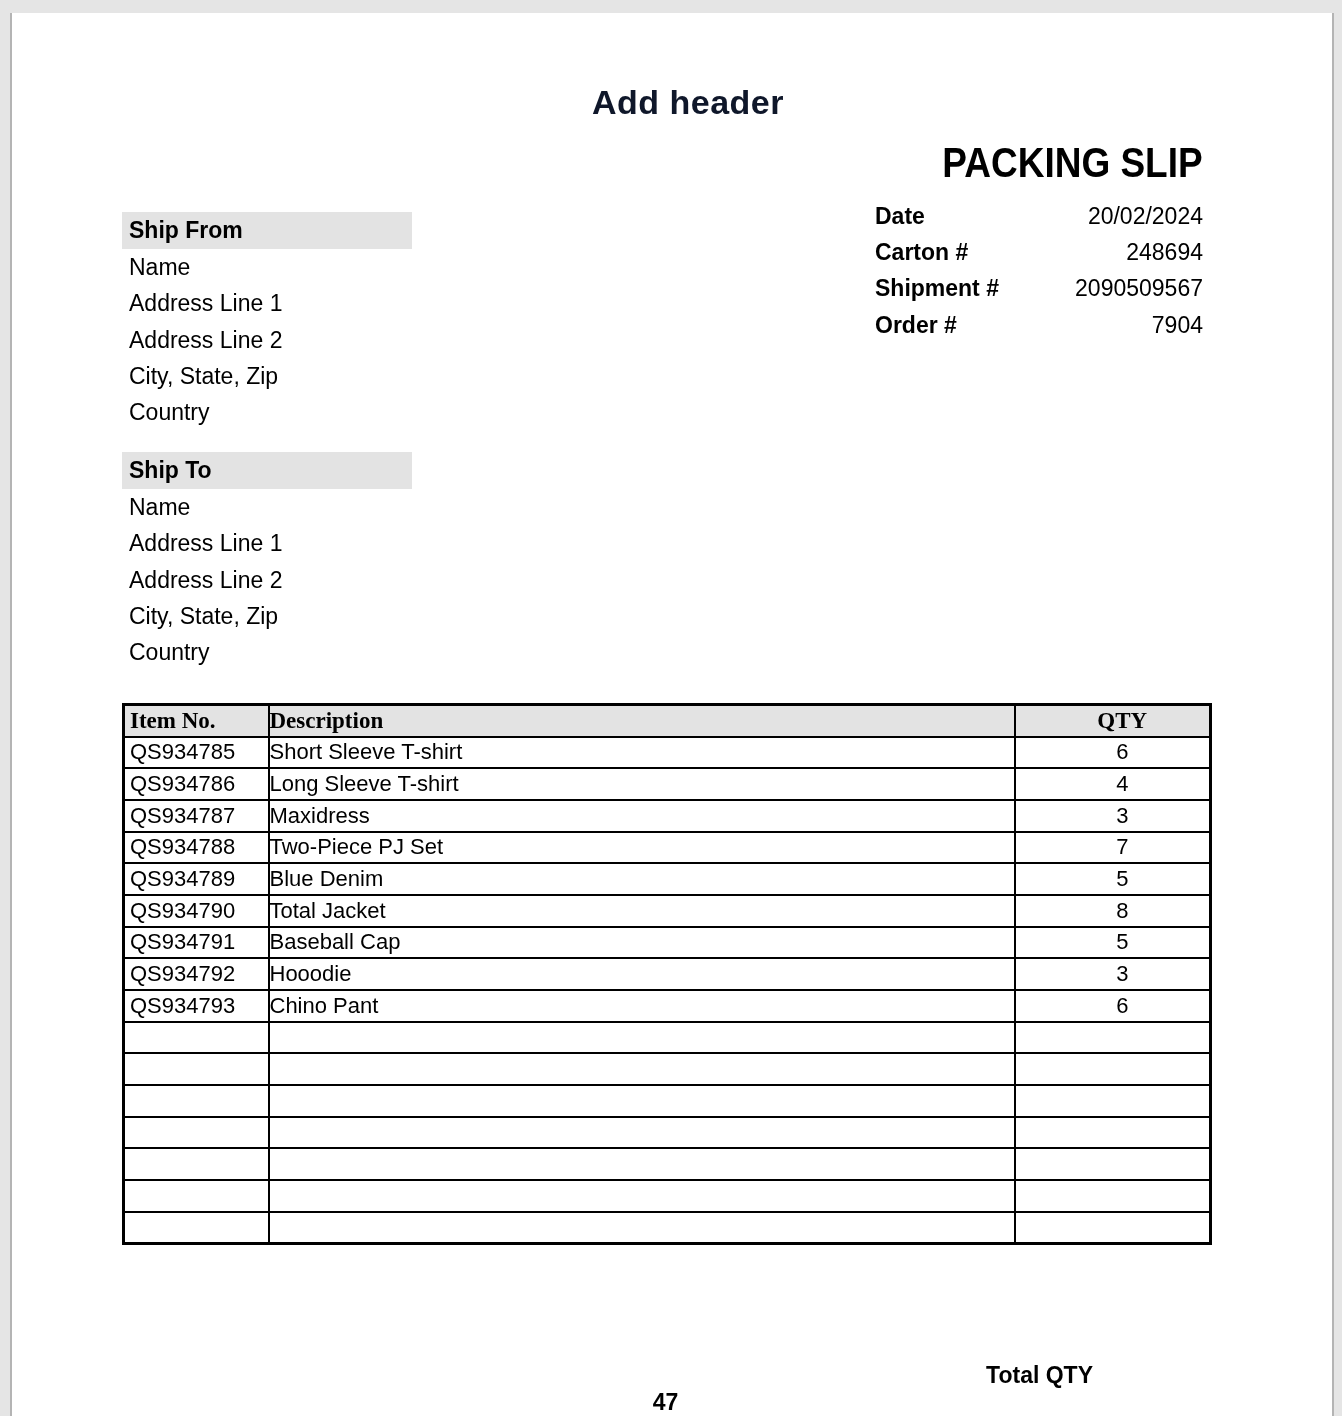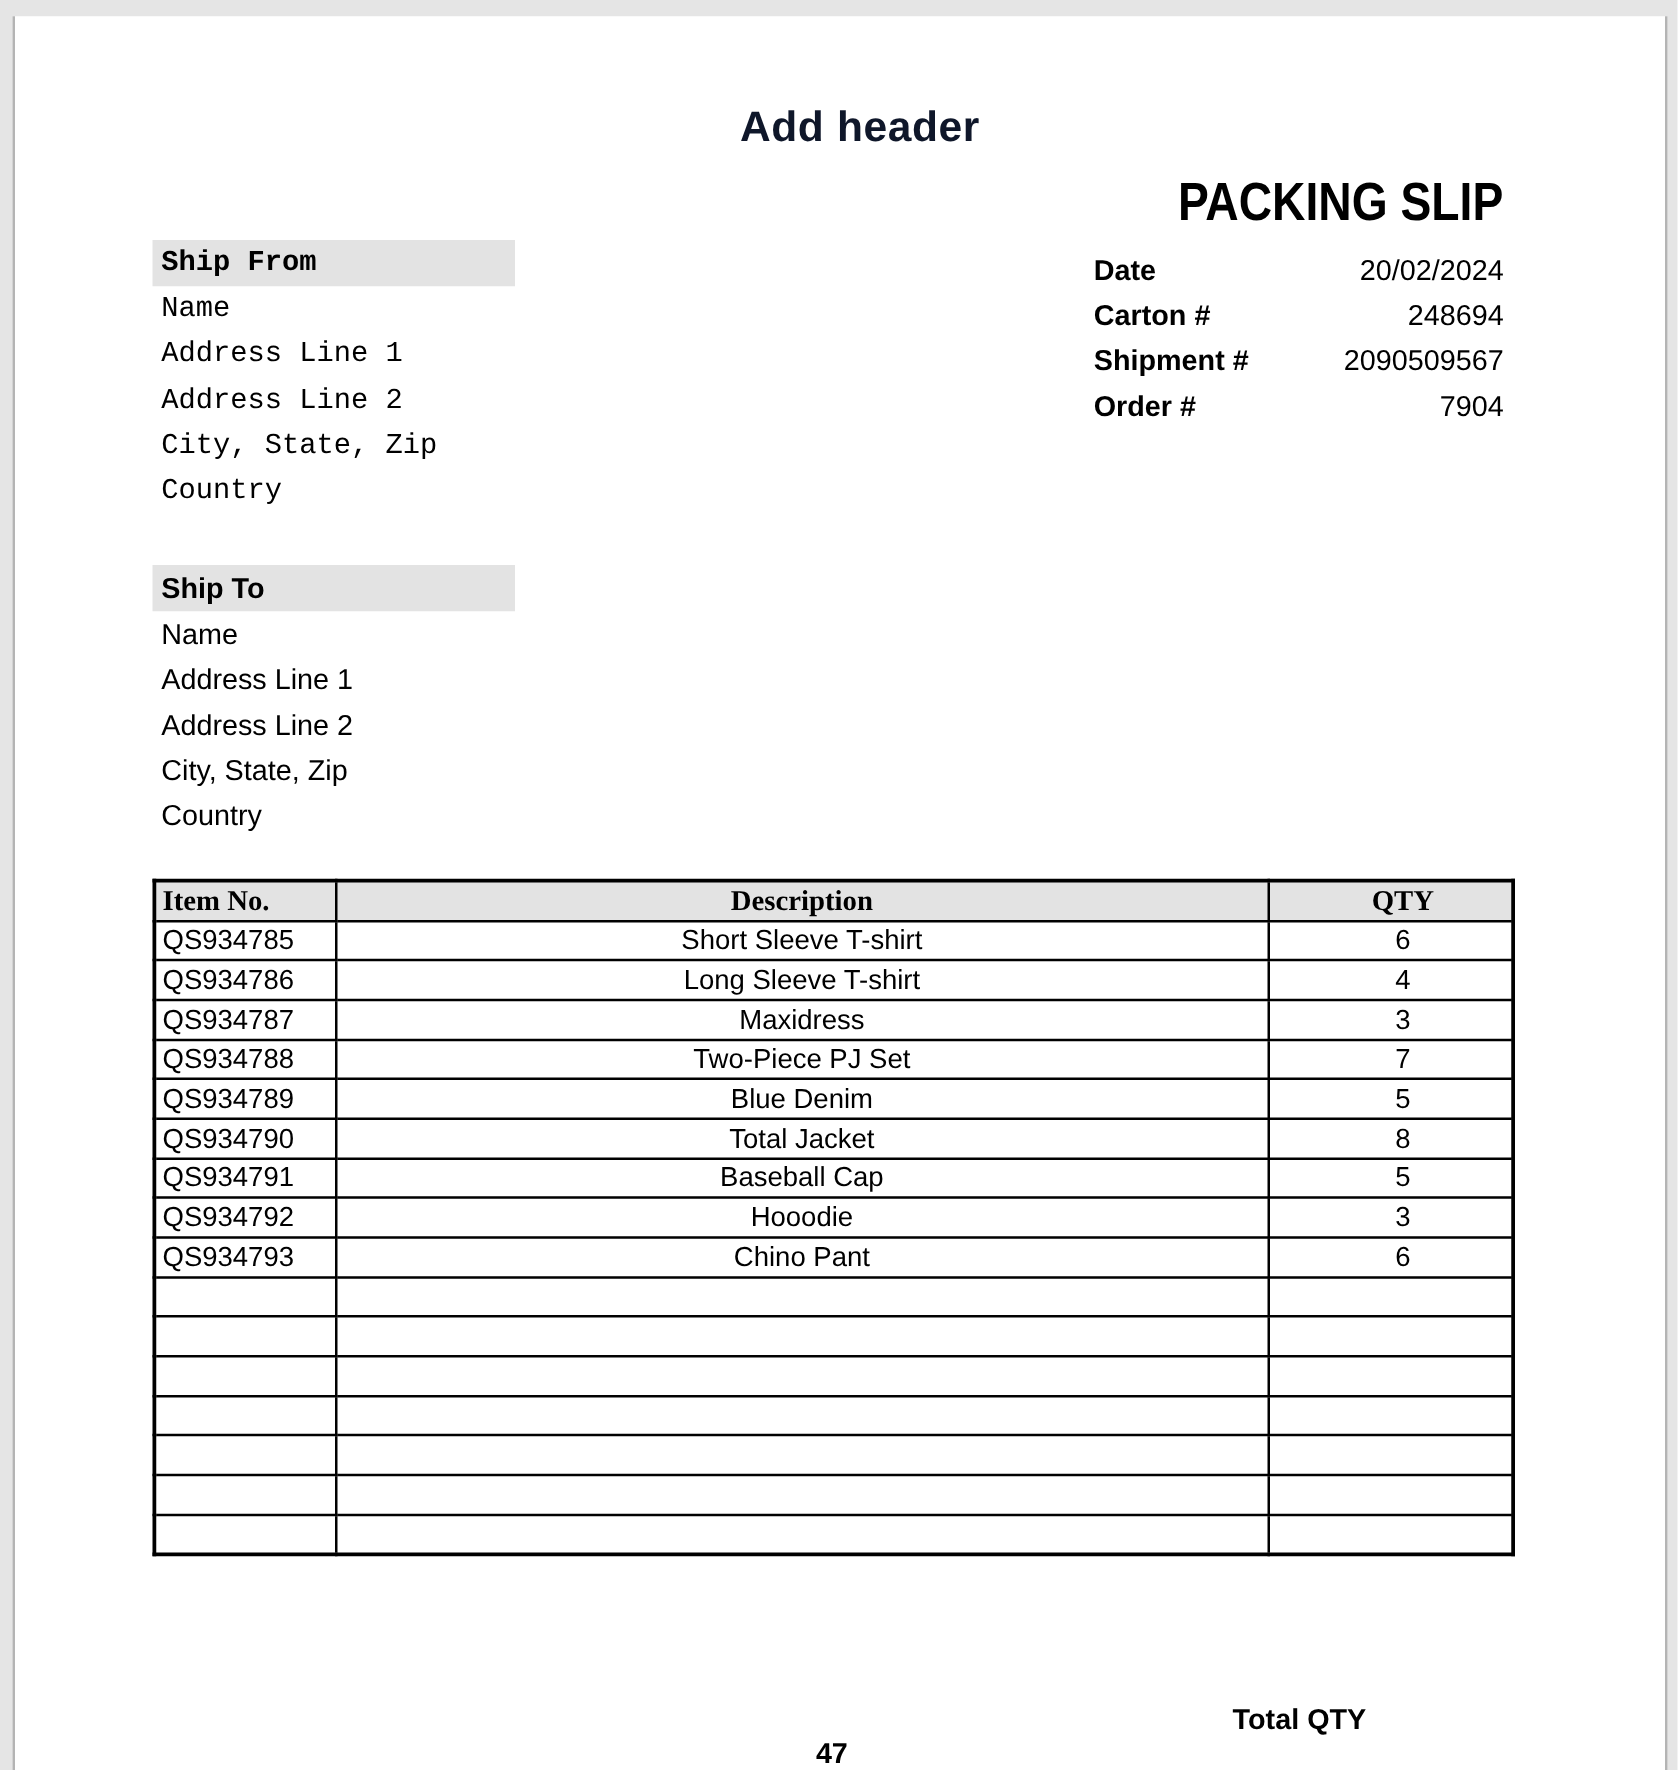--- a/index.html
+++ b/index.html
@@ -37,21 +37,21 @@
     line-height:50px;
     transform:scaleX(0.86);
     transform-origin:100% 50%;
     white-space:nowrap;
   }
   .ship-block {
     position:absolute;
     left:110px;
     width:290px;
   }
-  .ship-from { top:179px;font-family:Liberation Mono, monospace; }
+  .ship-from { top:199px; }
   .ship-to { top:439px; }
   .ship-label {
     height:37px;
     line-height:37px;
     background:#e3e3e3;
     font-weight:700;
     font-size:23px;
     padding-left:7px;
   }
   .ship-line {
@@ -91,21 +91,21 @@
   }
   .items thead td {
     background:#e3e3e3;
     font-weight:700;
     font-size:23px;
     height:32px;
     font-family:Liberation Serif, serif;
   }
   .items tbody td { height:31.7px; }
   .items .c-item { text-align:left; padding-left:5px; }
-  .items .c-desc { text-align:center; }
+  .items .c-desc { text-align:left; }
   .items .c-qty  { text-align:center;padding-left:20px; }
   .total-row {
     position:absolute;
     left:110px; top:1349px;
     width:1087px;
     display:flex;
     align-items:center;
     font-size:23px;
     font-weight:700;
     flex-direction:column;

